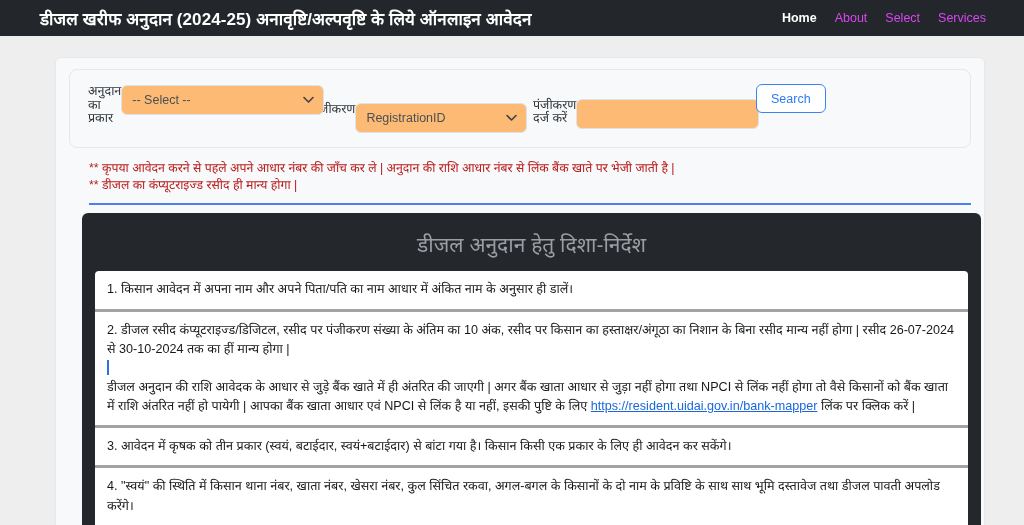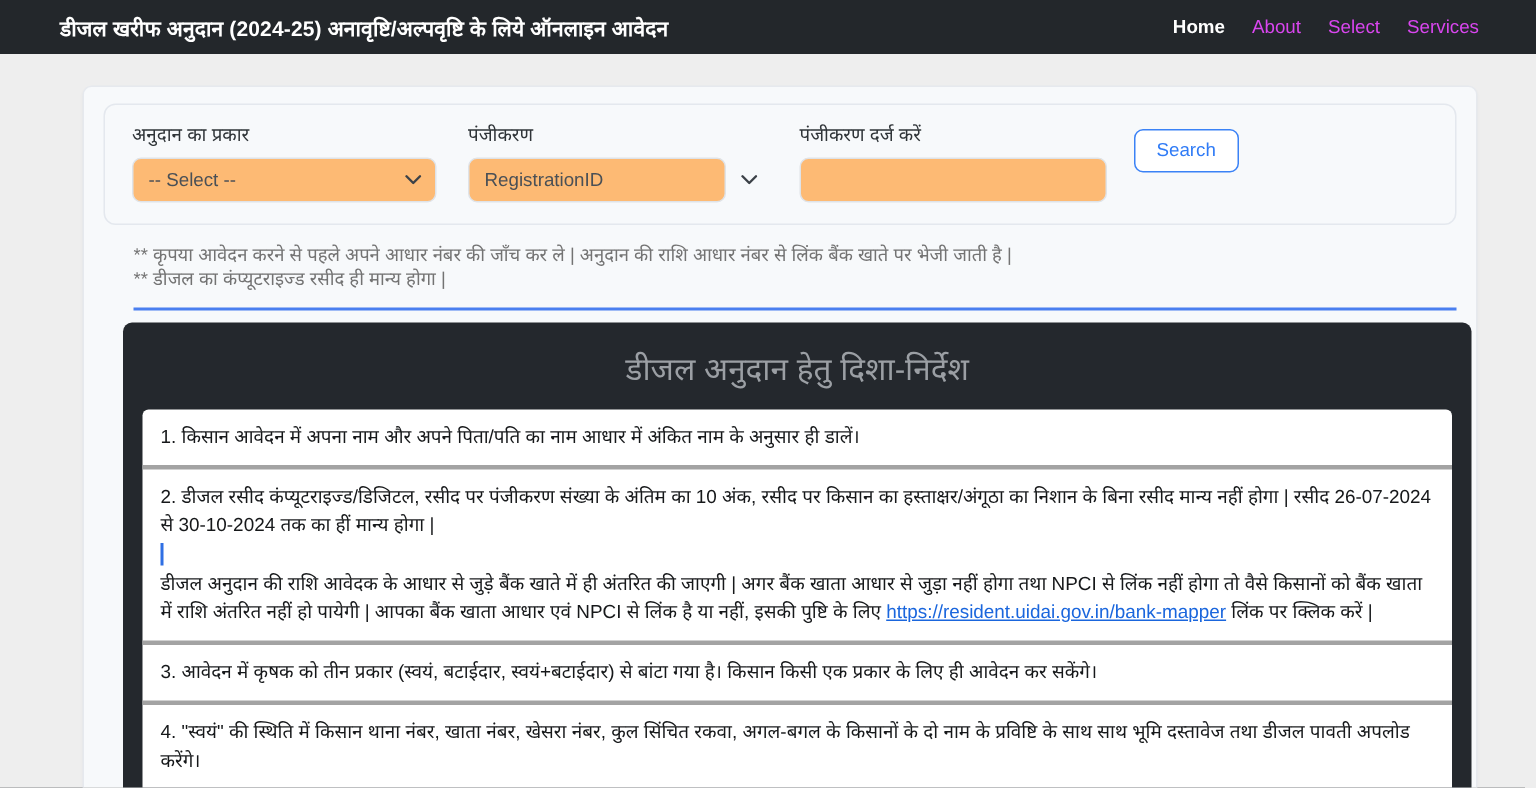--- a/index.html
+++ b/index.html
@@ -17,21 +17,21 @@
   .navbar {
     height: 36px;
     background: #23272b;
     display: flex;
     align-items: center;
     justify-content: space-between;
     padding: 0 18px 0 40px;
   }
   .navbar-brand {
     color: #ffffff;
-    font-size: 14px;
+    font-size: 17px;
     font-weight: 700;
     letter-spacing: .1px;
     white-space: nowrap;
   }
   .navbar-nav {
     display: flex;
     align-items: center;
     gap: 18px;
     padding-right: 20px;
   }
@@ -60,21 +60,21 @@
     background: #f7f9fb;
     border: 1px solid #e4e8ee;
     border-radius: 8px;
     padding: 14px 18px 14px 18px;
     display: flex;
     align-items: flex-end;
     gap: 0;
   }
   .field {
     display: flex;
-    flex-direction: column;
+    flex-direction: row;
   }
   .field-label {
     font-size: 12.5px;
     color: #2f3438;
     margin-bottom: 7px;
     line-height: 1.1;
   }
   .select-wrap { position: relative; }
   .form-select,
   .form-input {
@@ -123,21 +123,21 @@
     font-family: "Liberation Sans", sans-serif;
     cursor: pointer;
     margin-bottom: 20px;
   }
 
   
   .notes {
     padding: 12px 2px 0 20px;
   }
   .note {
-    color: #737373;
+    color: #b91c1c;
     font-size: 12.3px;
     line-height: 1.35;
   }
 
   .blue-rule {
     height: 2px;
     background: #4a7ff0;
     margin: 10px 0 0 20px;
   }
 

